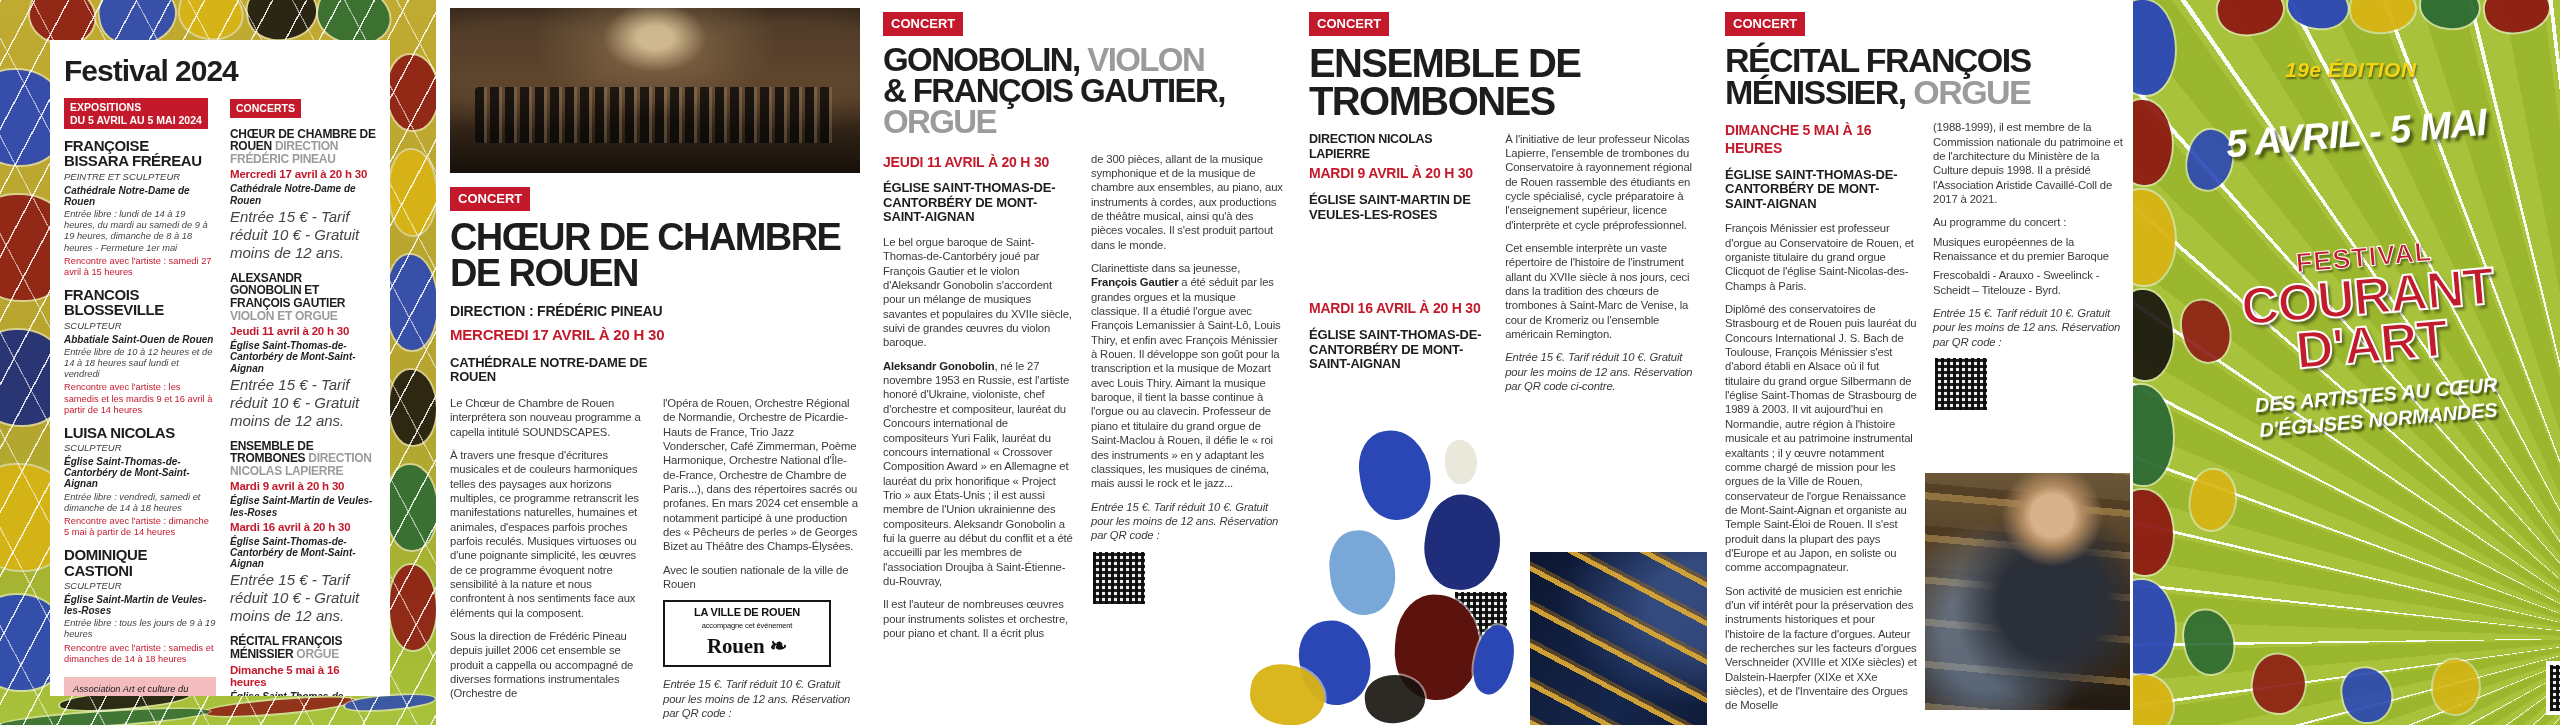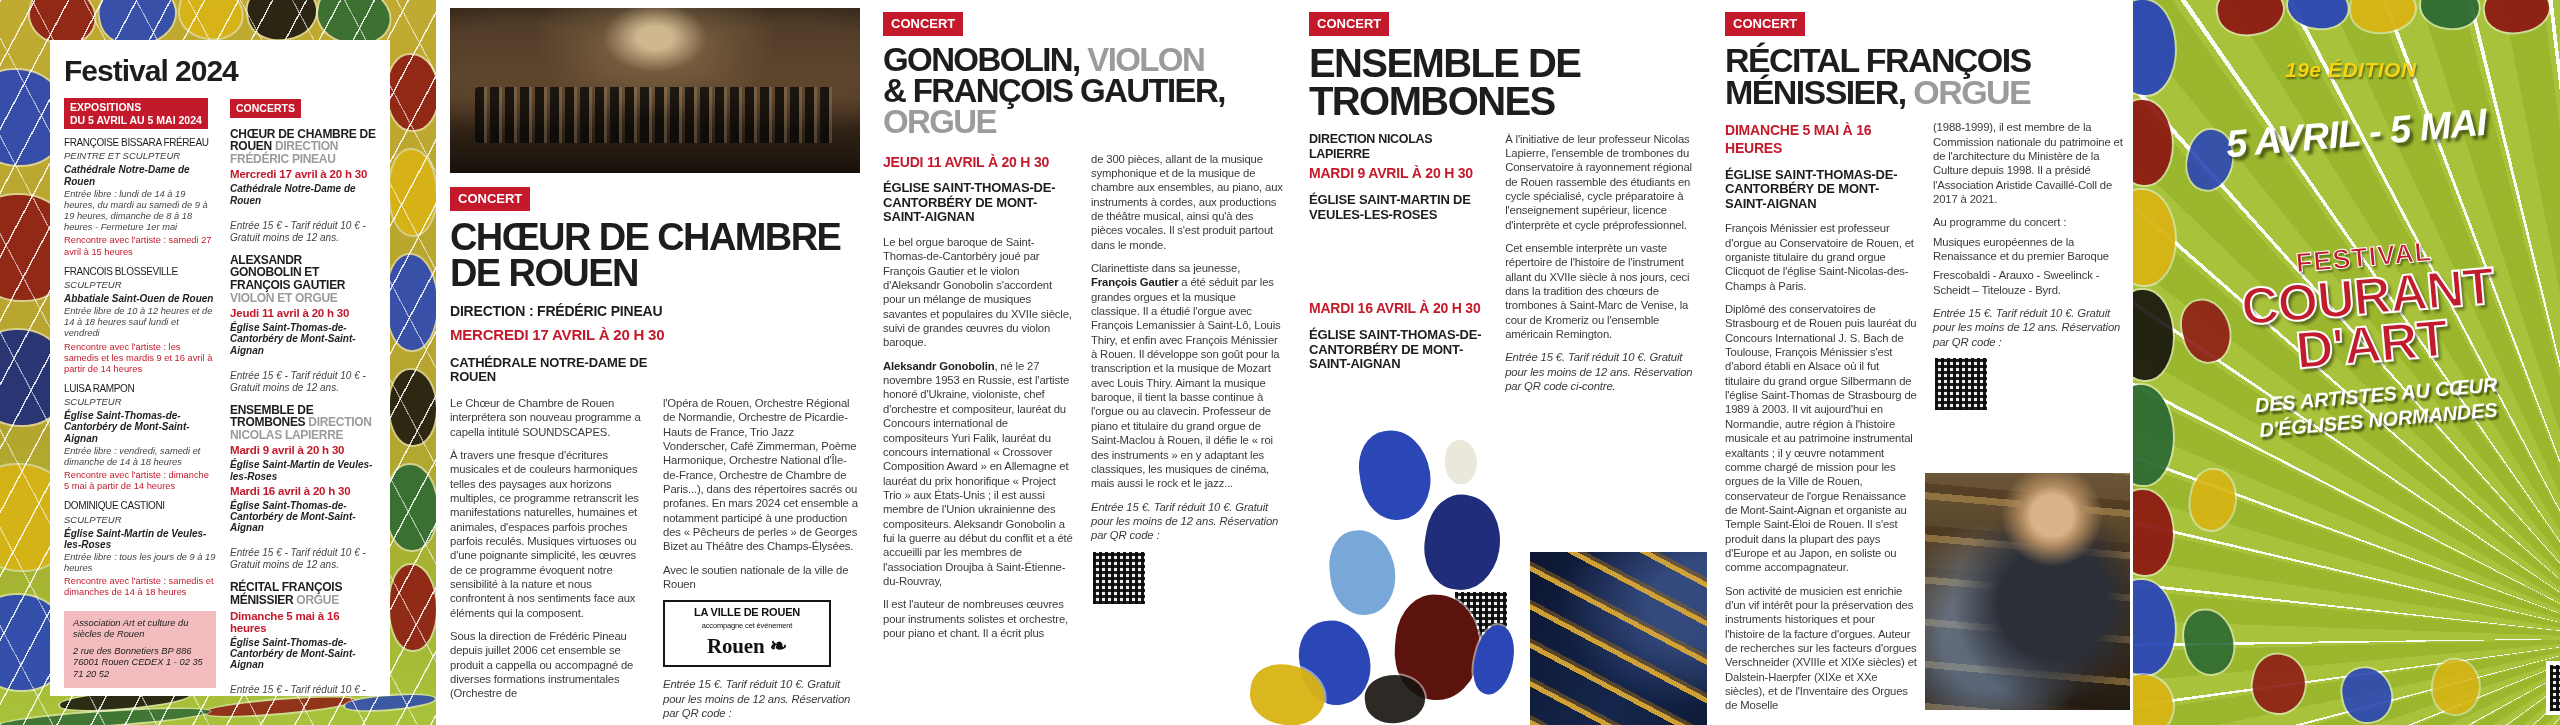--- a/index.html
+++ b/index.html
@@ -26,32 +26,32 @@
   .card{
     position:absolute;left:50px;top:40px;width:340px;height:656px;background:#fff;
     padding:12px 14px;box-sizing:border-box;z-index:3;overflow:hidden;
   }
   .fest-title{font-size:30px;font-weight:800;letter-spacing:-1px;color:var(--ink);margin:2px 0 10px;}
   .red-tag{display:inline-block;background:var(--red);color:#fff;font-weight:700;font-size:10.5px;
     padding:3px 6px;line-height:1.2;text-transform:uppercase;letter-spacing:0;}
   .card-cols{display:flex;gap:14px;}
   .exp-col{width:152px;}
   .con-col{width:146px;}
-  .x-name{font-size:10px;font-weight:400;line-height:1.02;letter-spacing:-0.4px;color:var(--ink);margin-top:9px;}
+  .x-name{font-size:15px;font-weight:700;line-height:1.02;letter-spacing:-0.4px;color:var(--ink);margin-top:9px;}
   .x-role{font-style:italic;font-size:9.5px;margin-top:2px;color:#3c3c3c;}
   .v-sm{font-weight:700;font-style:italic;font-size:10px;line-height:1.12;margin-top:3px;color:#222;}
   .x-hours{font-style:italic;font-size:9.3px;line-height:1.2;margin-top:2px;color:#444;}
   .x-meet{color:var(--red);font-size:9.3px;line-height:1.2;margin-top:2px;}
   .assoc{background:var(--pink);padding:7px 9px;margin-top:12px;font-style:italic;font-size:9.3px;
     line-height:1.25;color:#222;}
   .assoc p{margin:0 0 5px;} .assoc p:last-child{margin:0;}
   .c-name{font-weight:800;font-size:12px;line-height:1.05;letter-spacing:-0.3px;color:var(--ink);margin-top:10px;}
   .c-sub{color:var(--gray);}
   .c-date{color:var(--red);font-weight:800;font-size:11.5px;margin-top:3px;letter-spacing:-0.2px;}
-  .c-price{font-style:italic;font-size:10px;line-height:1.2;margin-top:14px;color:#444;}
+  .c-price{font-style:italic;font-size:15px;line-height:1.2;margin-top:2px;color:#444;}
   
   .panel{position:absolute;top:0;height:725px;box-sizing:border-box;background:#fff;}
   #p2{left:436px;width:434px;padding:8px 10px 0 14px;}
   #p3{left:870px;width:425px;padding:12px 12px 0 13px;}
   #p4{left:1295px;width:412px;padding:12px 10px 0 14px;}
   #p5{left:1707px;width:426px;padding:12px 8px 0 18px;}
   .tag-row{margin:0 0 8px;}
   h2.title{font-size:38px;line-height:.95;font-weight:800;letter-spacing:-1.6px;color:var(--ink);
     margin:6px 0 0;text-transform:uppercase;}
   #p3 h2.title{font-size:33px;} #p5 h2.title{font-size:34px;} #p4 h2.title{font-size:40px;}
@@ -161,21 +161,21 @@
           <div class="x-meet">Rencontre avec l'artiste : samedi 27 avril à 15 heures</div>
         </div>
         <div>
           <div class="x-name">FRANCOIS BLOSSEVILLE</div>
           <div class="x-role">SCULPTEUR</div>
           <div class="v-sm">Abbatiale Saint-Ouen de Rouen</div>
           <div class="x-hours">Entrée libre de 10 à 12 heures et de 14 à 18 heures sauf lundi et vendredi</div>
           <div class="x-meet">Rencontre avec l'artiste : les samedis et les mardis 9 et 16 avril à partir de 14 heures</div>
         </div>
         <div>
-          <div class="x-name">LUISA RAMPON</div>
+          <div class="x-name">LUISA NICOLAS</div>
           <div class="x-role">SCULPTEUR</div>
           <div class="v-sm">Église Saint-Thomas-de-Cantorbéry de Mont-Saint-Aignan</div>
           <div class="x-hours">Entrée libre : vendredi, samedi et dimanche de 14 à 18 heures</div>
           <div class="x-meet">Rencontre avec l'artiste : dimanche 5 mai à partir de 14 heures</div>
         </div>
         <div>
           <div class="x-name">DOMINIQUE CASTIONI</div>
           <div class="x-role">SCULPTEUR</div>
           <div class="v-sm">Église Saint-Martin de Veules-les-Roses</div>
           <div class="x-hours">Entrée libre : tous les jours de 9 à 19 heures</div>

